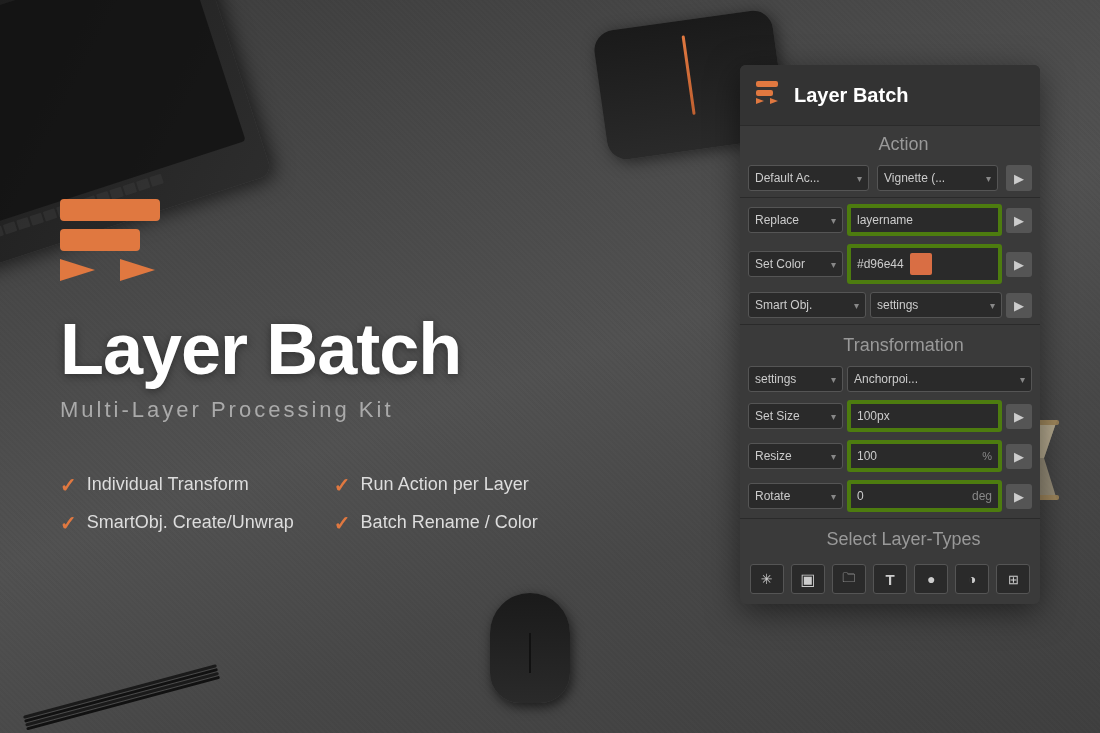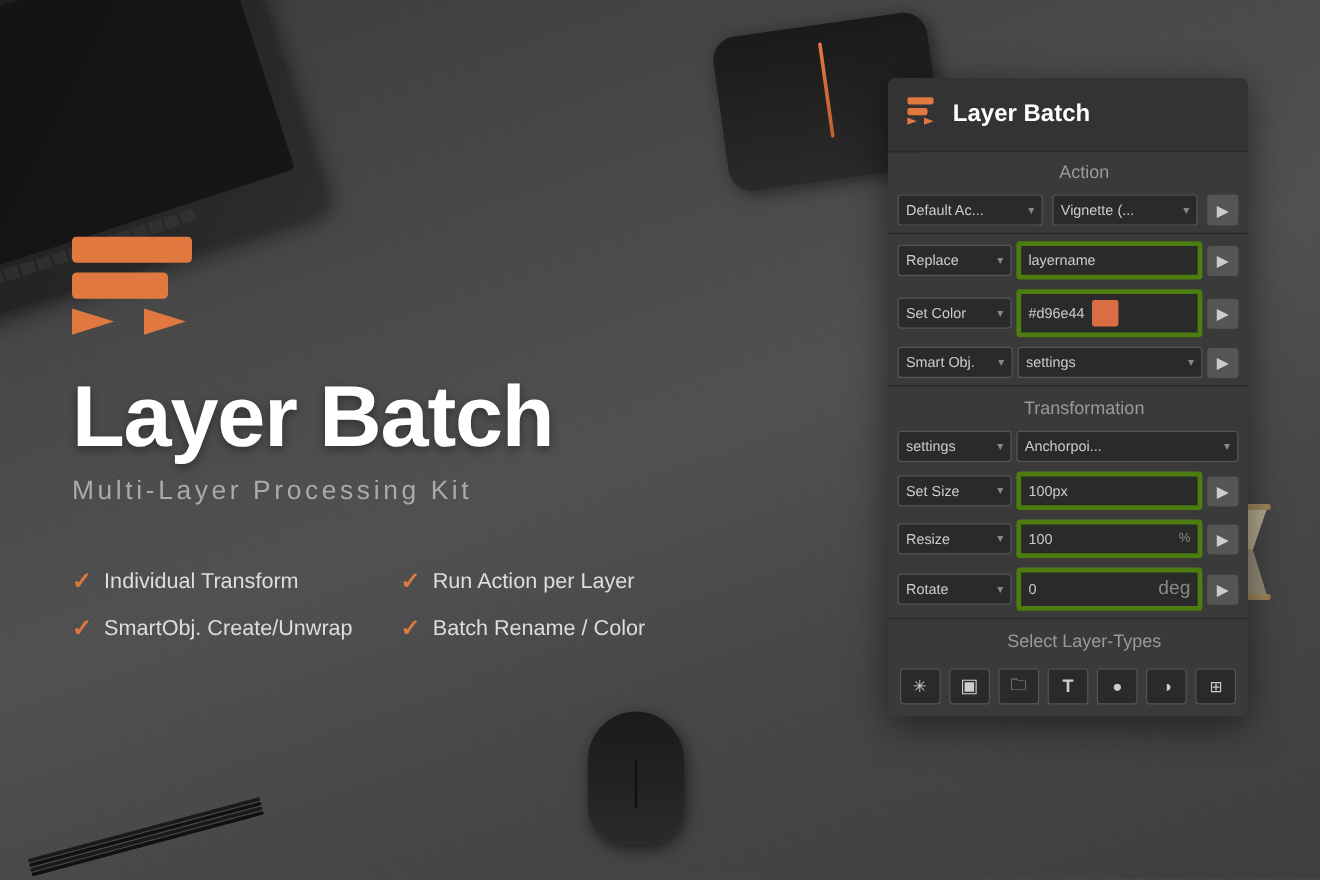--- a/index.html
+++ b/index.html
@@ -101,21 +101,21 @@
 
     .panel-title {
       font-size: 20px;
       font-weight: 700;
       color: #ffffff;
     }
 
     .section-label {
       text-align: center;
       color: #999999;
-      font-size: 15px;
+      font-size: 18px;
       padding: 8px 0 6px;
       background: #3a3a3a;
       margin-left: 27px;
     }
 
     .panel-row {
       display: flex;
       align-items: center;
       gap: 4px;
       padding: 4px 8px;
@@ -465,21 +465,21 @@
       <span class="arrow">▾</span>
     </div>
     <div class="input-box" style="flex:1; display:flex; align-items:center; gap:6px;">
       <span>#d96e44</span>
       <span class="color-swatch"></span>
     </div>
     <button class="run-btn">▶</button>
   </div>
 
   <div class="panel-row">
-    <div class="select-box" style="width:96px;">
+    <div class="select-box" style="width:118px;">
       <span>Smart Obj.</span>
       <span class="arrow">▾</span>
     </div>
     <div class="select-box flex-1">
       <span>settings</span>
       <span class="arrow">▾</span>
     </div>
     <button class="run-btn">▶</button>
   </div>
 
@@ -519,21 +519,21 @@
     <button class="run-btn">▶</button>
   </div>
 
   <div class="panel-row">
     <div class="select-box" style="width:95px;">
       <span>Rotate</span>
       <span class="arrow">▾</span>
     </div>
     <div class="input-box" style="flex:1; display:flex; align-items:center; justify-content:space-between;">
       <span>0</span>
-      <span style="color:#888; font-size:16px;">deg</span>
+      <span style="color:#888; font-size:12px;">deg</span>
     </div>
     <button class="run-btn">▶</button>
   </div>
 
   <div class="divider"></div>
 
   <div class="section-label">Select Layer-Types</div>
 
   <div class="layer-types-row">
     <button class="type-btn">✳</button>

